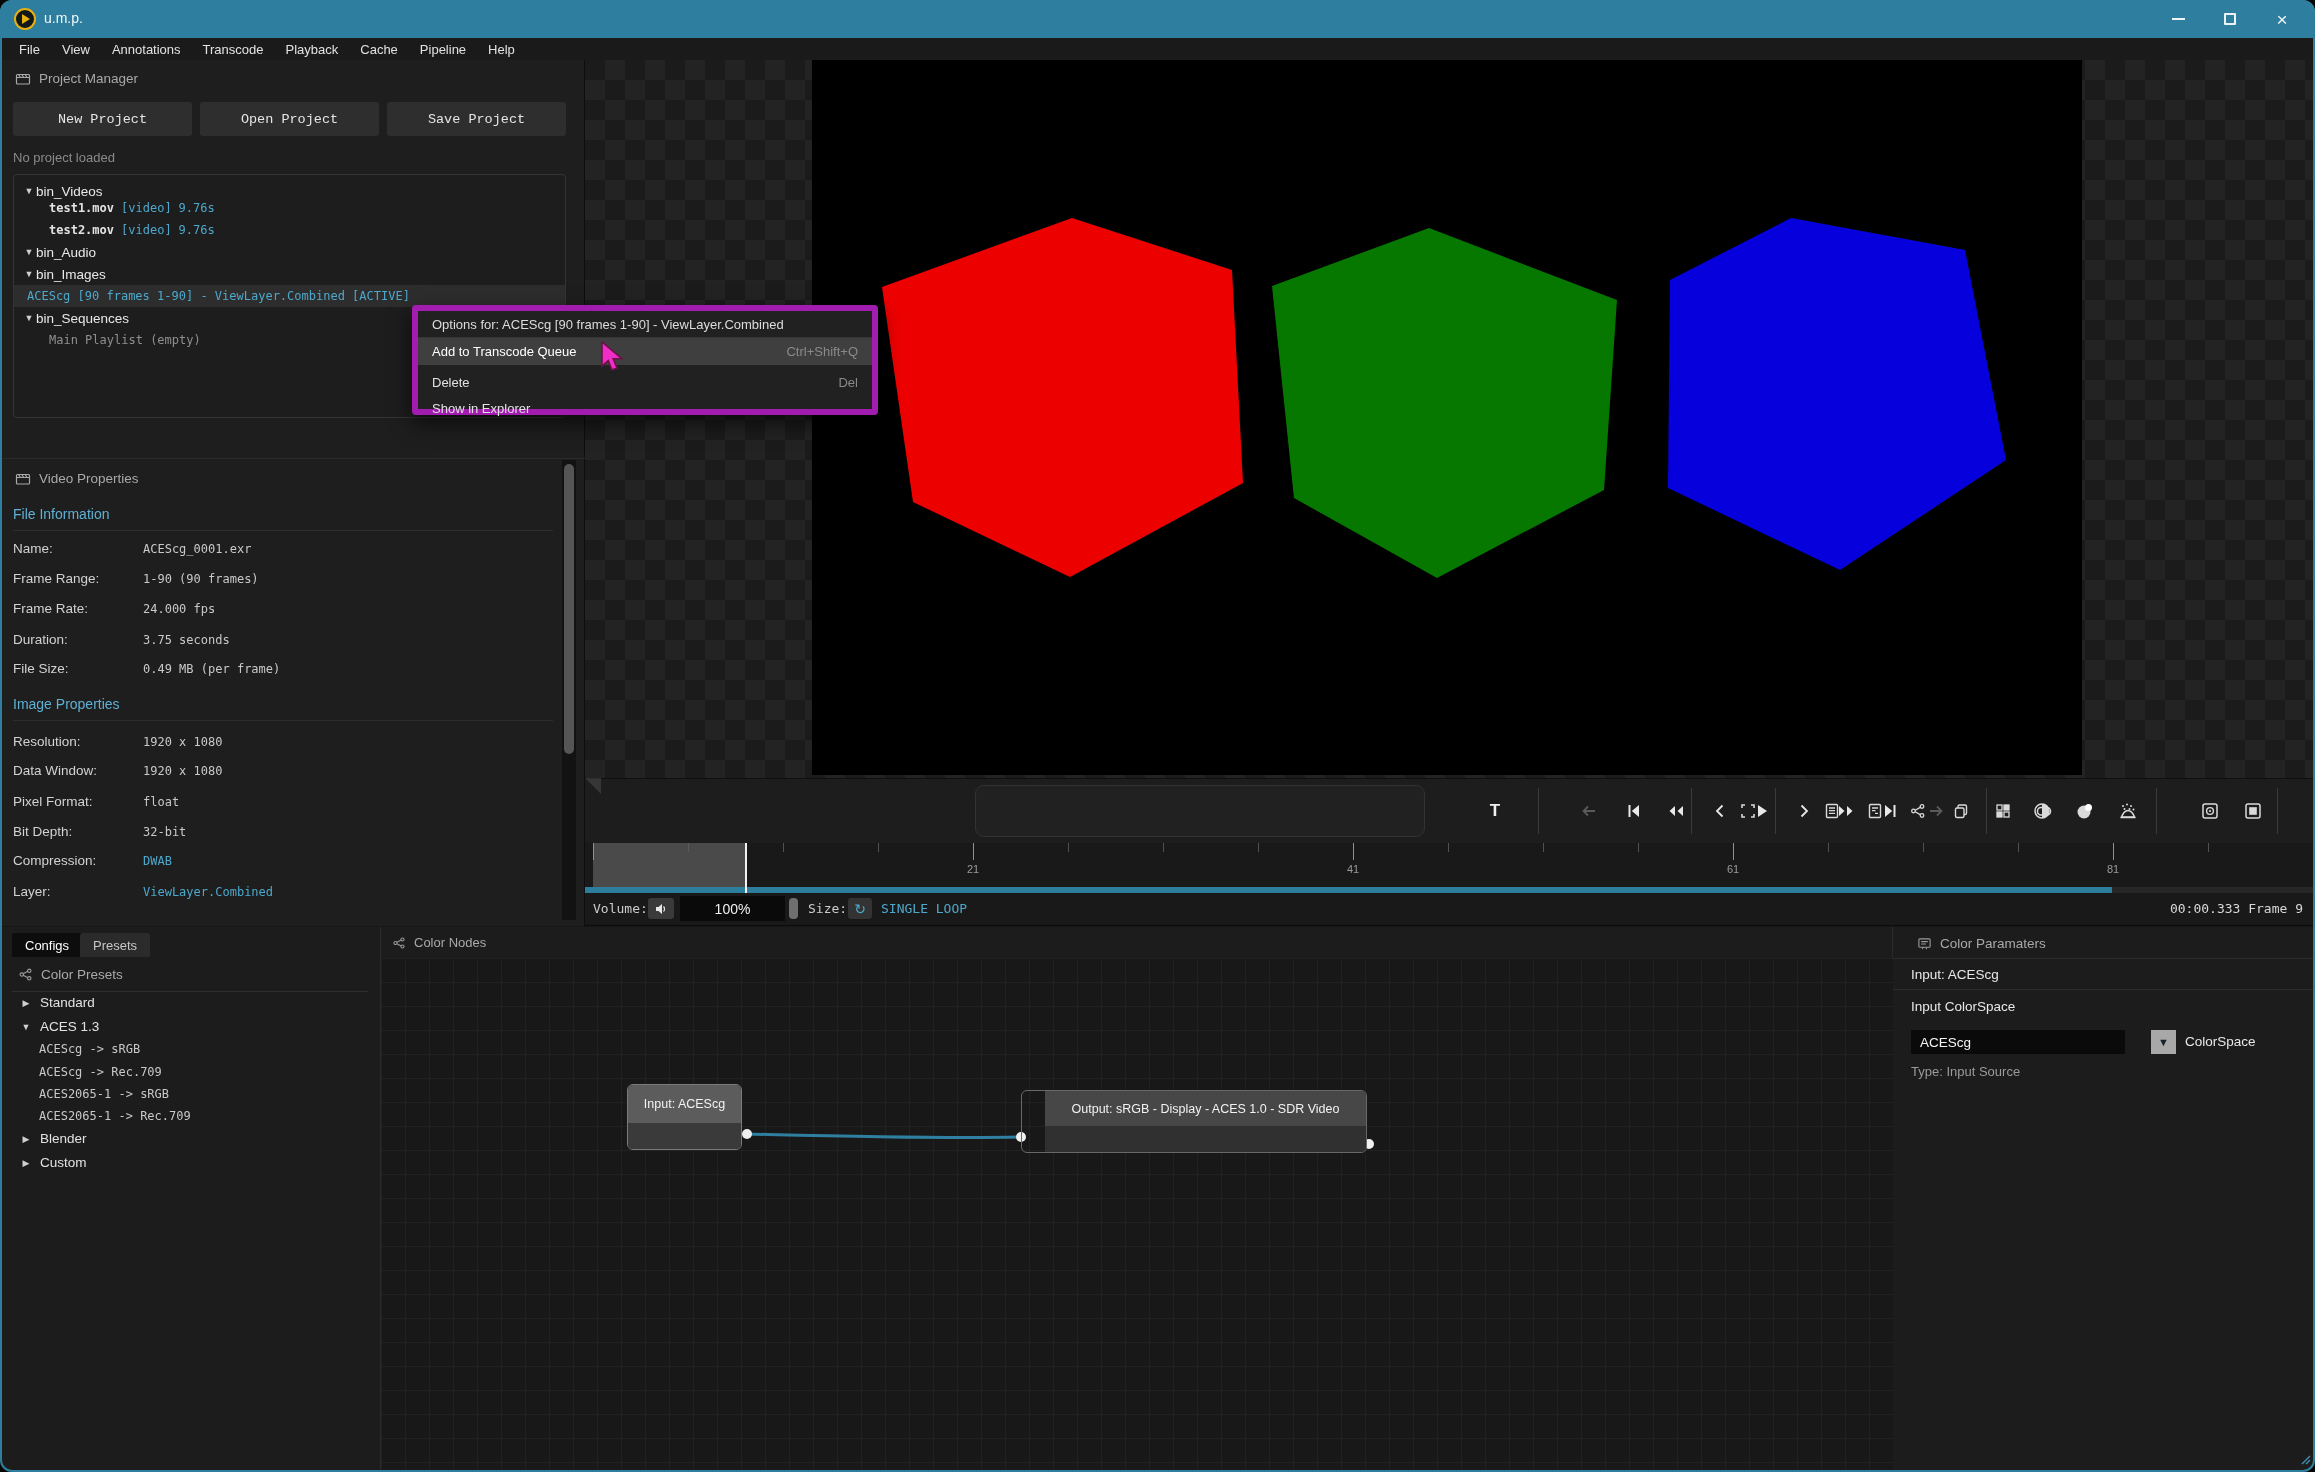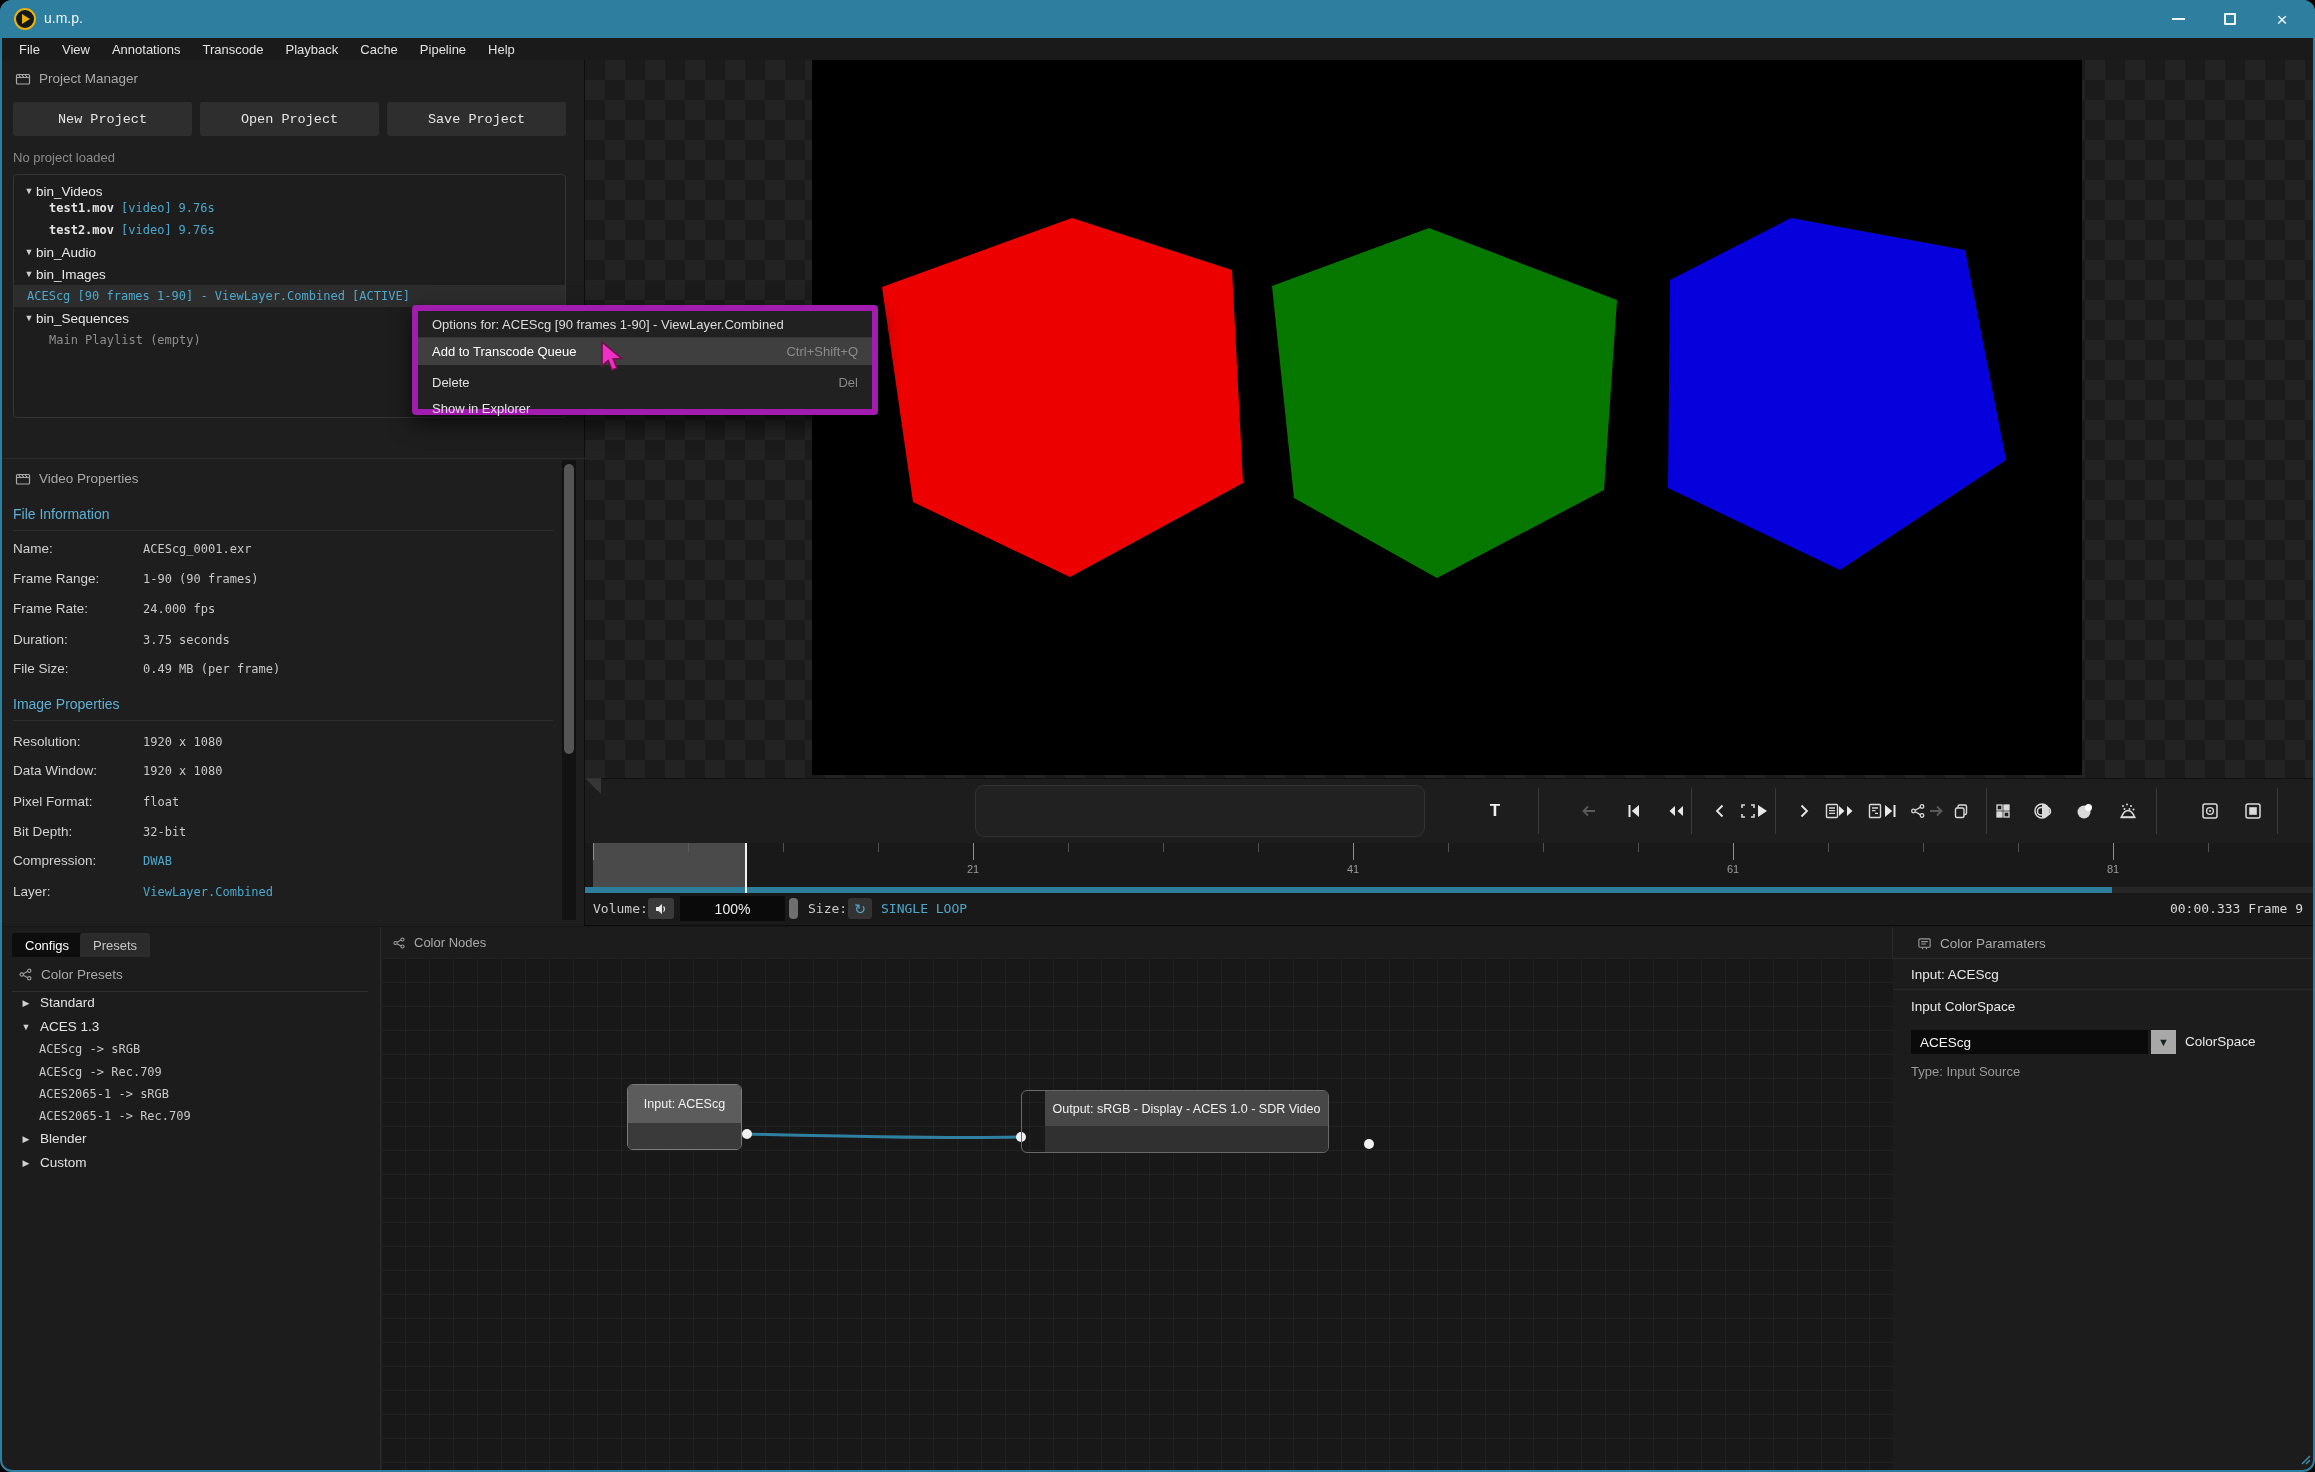--- a/index.html
+++ b/index.html
@@ -99,31 +99,31 @@
   .cp-item { color:#c8c8c8; font-size:12px; }
 
   .nodes-panel { position:absolute; left:380px; top:927px; width:1513px; height:545px; background:#1c1c1c; border-left:1px solid #2a2a2a; border-right:1px solid #2a2a2a; }
   .nodes-grid { position:absolute; left:0; top:31px; width:1513px; height:514px; background-color:#181818;
     background-image:linear-gradient(#212121 1px, transparent 1px), linear-gradient(90deg,#212121 1px, transparent 1px);
     background-size:24px 24px; }
   .node { position:absolute; border-radius:6px; overflow:hidden; }
   .node-in { left:246px; top:126px; width:115px; height:66px; border:1px solid #7a7a7a; }
   .node-in .nhead { height:38px; background:#5c5c5c; }
   .node-in .nbody { height:26px; background:#3a3a3a; }
-  .node-out { left:640px; top:132px; width:308px; height:63px; border:1px solid #686868;padding-left:23px; }
+  .node-out { left:640px; top:132px; width:346px; height:63px; border:1px solid #686868;padding-left:23px; }
   .node-out .nhead { height:35px; background:#474747; }
   .node-out .nbody { height:26px; background:#303030; }
   .nhead { display:flex; align-items:center; justify-content:center; color:#f2f2f2; font-size:12.5px; white-space:nowrap; }
   .wire-svg { position:absolute; inset:0; width:100%; height:100%; }
 
   .cparam-panel { position:absolute; left:1893px; top:927px; width:420px; height:545px; background:#1c1c1c; }
   .cp-text { position:absolute; left:18px; color:#e8e8e8; font-size:13.5px; }
   .cp-muted { position:absolute; left:18px; color:#9a9a9a; font-size:13px; }
   .cp-hline { position:absolute; left:0; width:420px; border-top:1px solid #2c2c2c; }
-  .dd-box { position:absolute; left:18px; top:103px; width:237px; height:24px; background:#0a0a0a; color:#f5f5f5; font-size:13.5px; display:flex; align-items:center; padding-left:9px; }
+  .dd-box { position:absolute; left:18px; top:103px; width:214px; height:24px; background:#0a0a0a; color:#f5f5f5; font-size:13.5px; display:flex; align-items:center; padding-left:9px; }
   .dd-btn { position:absolute; left:258px; top:103px; width:25px; height:24px; background:#a8a8a8; color:#16222a; font-size:11px; display:flex; align-items:center; justify-content:center; }
   .dd-suffix { position:absolute; left:292px; top:107px; color:#e8e8e8; font-size:13.5px; }
 
   
   .ctx-menu { position:absolute; left:412px; top:305px; width:466px; height:110px; background:#212121; border:6px solid #a21caf; border-radius:4px; box-shadow:0 8px 22px rgba(0,0,0,.65); z-index:50; }
   .ctx-head { height:27px; display:flex; align-items:center; padding:0 14px; color:#dcdcdc; font-size:13px; border-bottom:1px solid #353535; white-space:nowrap; }
   .ctx-item { height:27px; display:flex; align-items:center; padding:0 14px; color:#e2e2e2; font-size:13px; }
   .ctx-item.hl { background:#3f3f3f; color:#ffffff; }
   .ctx-sc { margin-left:auto; color:#8a8a8a; }
   .ctx-gap { height:4px; }

